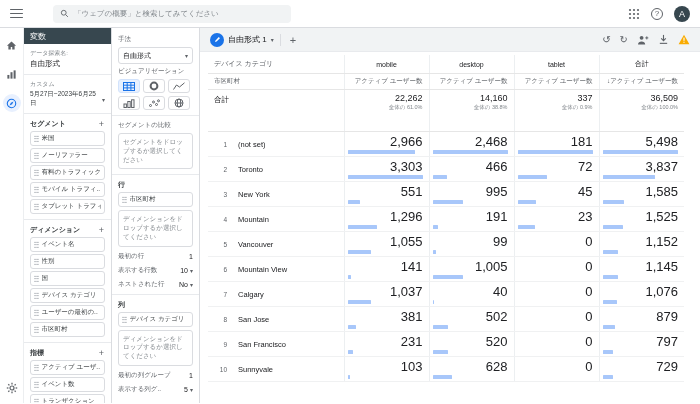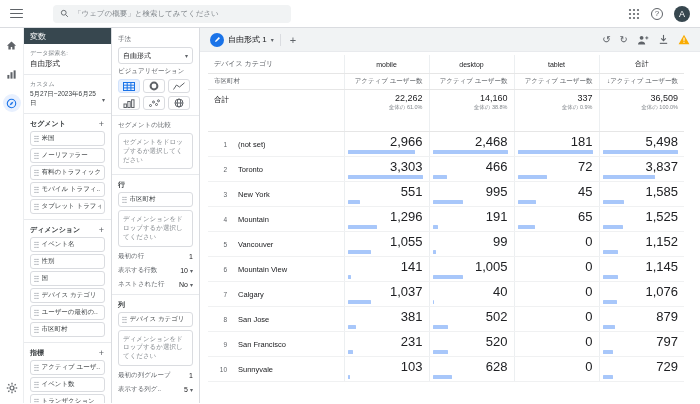--- a/index.html
+++ b/index.html
@@ -531,21 +531,21 @@
                 <td class="city">Mountain</td>
                 <td class="c-metric valcell">
                   <div class="num">1,296</div>
                   <div class="bar" style="width:39.2%"></div>
                 </td>
                 <td class="c-metric valcell">
                   <div class="num">191</div>
                   <div class="bar" style="width:7.7%"></div>
                 </td>
                 <td class="c-metric valcell">
-                  <div class="num">65</div>
+                  <div class="num">23</div>
                   <div class="bar" style="width:23.8%"></div>
                 </td>
                 <td class="c-metric valcell">
                   <div class="num">1,525</div>
                   <div class="bar" style="width:27.7%"></div>
                 </td>
               </tr>
               <tr class="datarow">
                 <td class="rank">5</td>
                 <td class="city">Vancouver</td>

